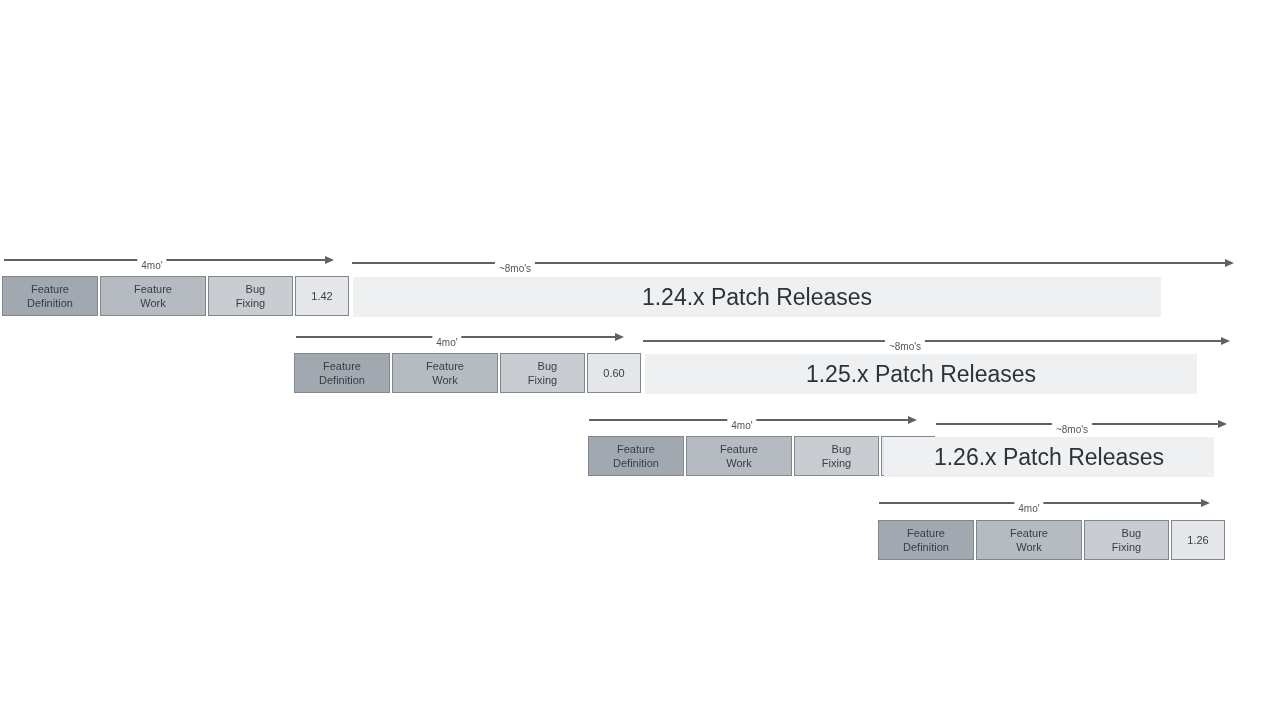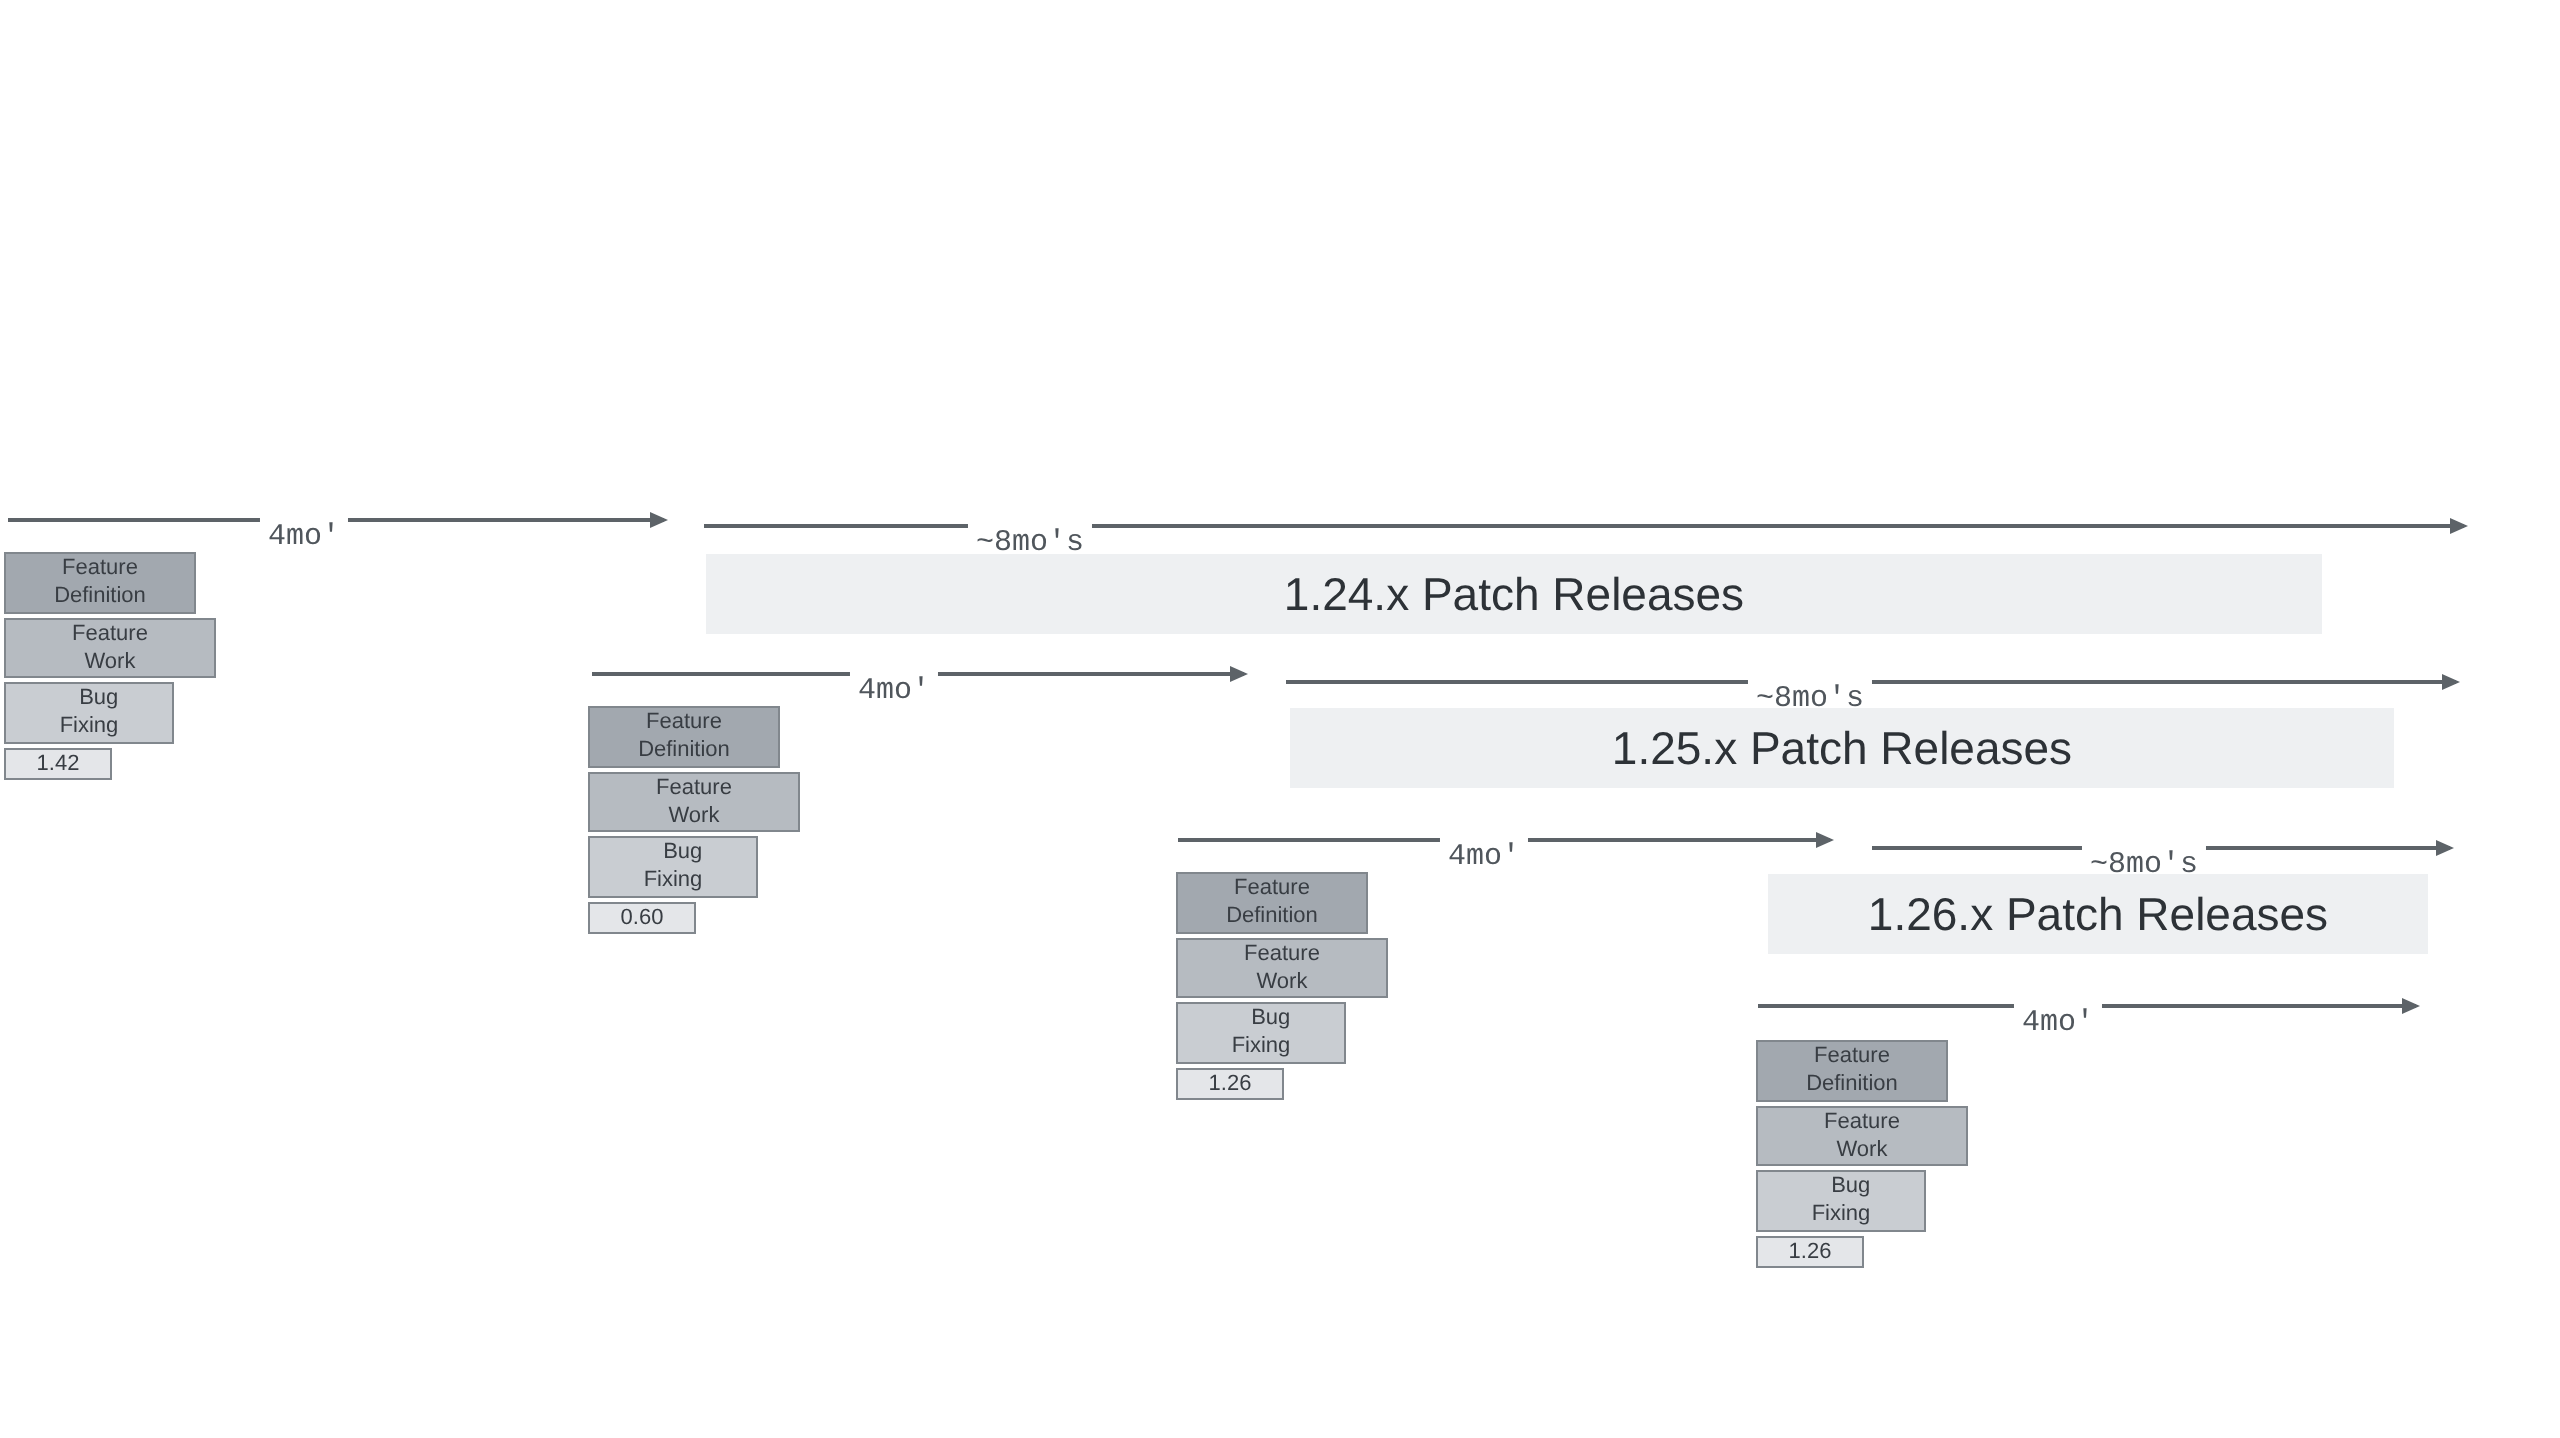--- a/index.html
+++ b/index.html
@@ -10,24 +10,24 @@
   
   .arrow{position:absolute;height:0;border-top:2px solid var(--arrow,#5d6368);}
   .ah{
     position:absolute;right:-2px;top:-5px;width:0;height:0;
     border-left:9px solid var(--arrow,#5d6368);
     border-top:4px solid transparent;border-bottom:4px solid transparent;
   }
   .lbl{
     position:absolute;top:-4px;transform:translateX(-50%);
     background:var(--background,#fff);padding:3px 4px 0 4px;
-    font-size:15px;line-height:1.2;color:var(--duration-text,#50565c);white-space:nowrap;font-family:Liberation Mono, monospace;
+    font-size:10px;line-height:1.2;color:var(--duration-text,#50565c);white-space:nowrap;
   }
   
-  .boxes{position:absolute;display:flex;gap:2px;height:40px;flex-direction:column;}
+  .boxes{position:absolute;display:flex;gap:2px;height:40px;}
   .box{
     box-sizing:border-box;height:40px;border:1px solid var(--box-border,#81878d);
     display:flex;align-items:center;justify-content:center;text-align:center;
     font-size:11px;line-height:1.3;color:var(--box-text,#383d43);white-space:pre-line;
   }
   .fd{width:96px;background:var(--feature-definition-fill,#a2a8af);}
   .fw{width:106px;background:var(--feature-work-fill,#b6bbc1);}
   .bf{width:85px;background:var(--bug-fixing-fill,#c9cdd2);text-align:right;}
   .ver{width:54px;background:var(--version-fill,#e4e6e9);font-size:11px;}
   

